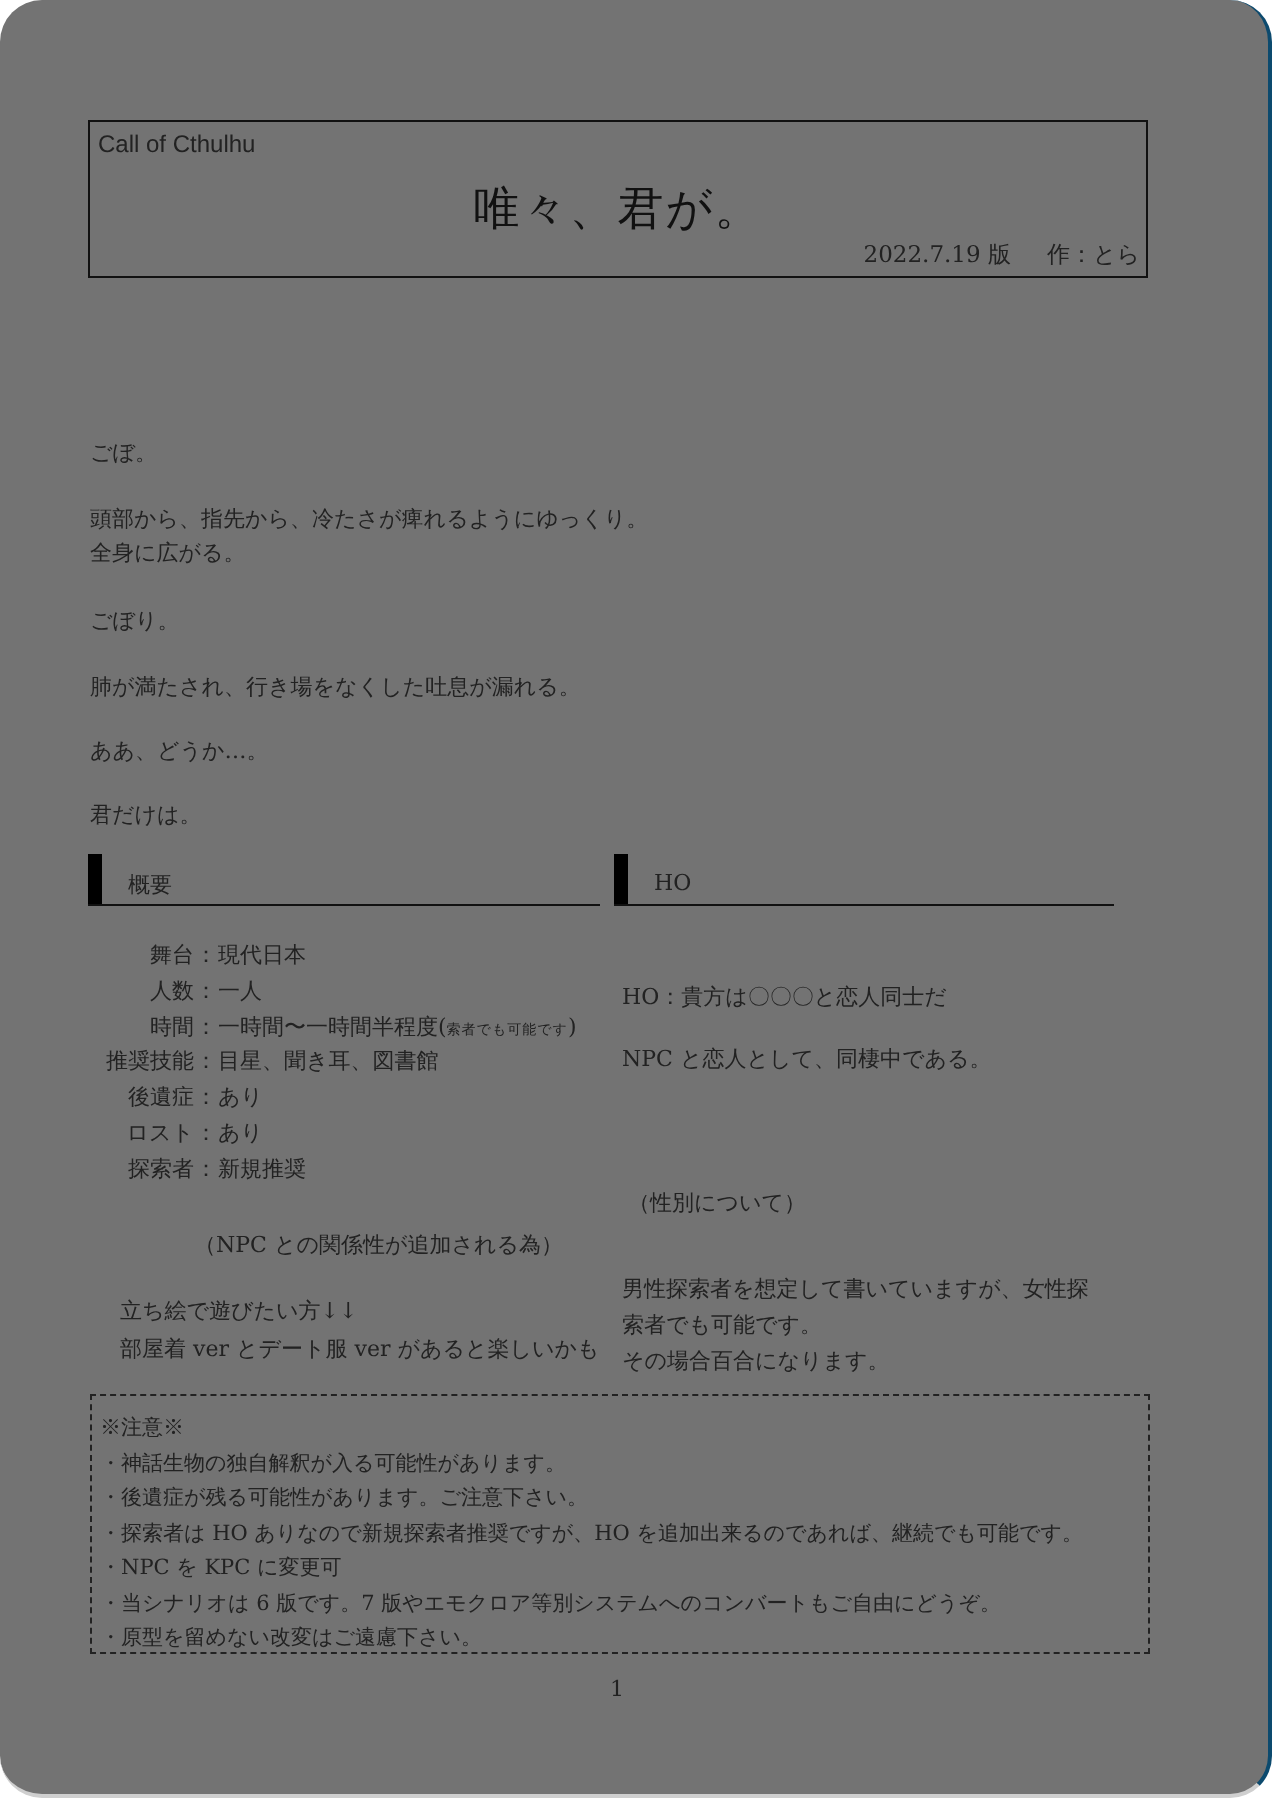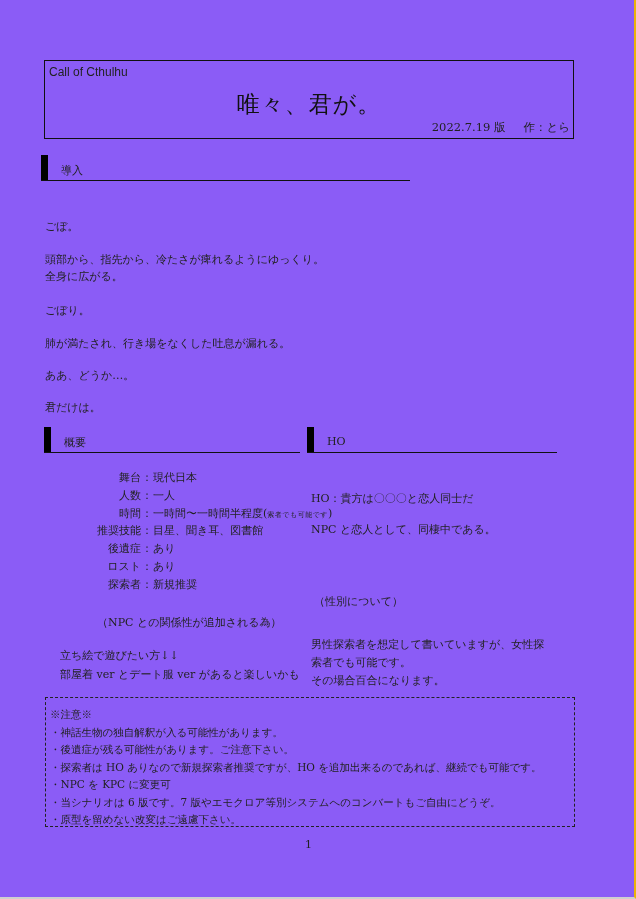--- a/index.html
+++ b/index.html
@@ -4,23 +4,24 @@
 <style>
   html, body { margin: 0; padding: 0; }
   body {
     width: 636px; height: 899px; position: relative; overflow: hidden;
     background: #ffffff;
     font-family: "DejaVu Serif", "Liberation Serif", serif;
     color: #1a1a1a;
   }
   .page {
     position: absolute; left: 0; top: 0; width: 634px; height: 897px;
-    background: #8b5cf6;
-    border-right: 2px solid #eab308;
+    background: #737373;
+    border-right: 2px solid #0c4a6e;
     border-bottom: 2px solid #cfcfcf;
+    border-radius: 21px;
   }
   .title-box {
     position: absolute; left: 44px; top: 60px; width: 530px; height: 79px;
     border: 1.5px solid #111; box-sizing: border-box;
   }
   .title-box .series {
     position: absolute; left: 4px; top: 4px;
     font-family: "Liberation Sans", sans-serif; font-size: 12px; color: #222;
   }
   .title-box .main-title {
@@ -33,21 +34,21 @@
   .title-box .meta span + span { margin-left: 18px; }
 
   .heading { position: absolute; height: 26px; }
   .heading .bar { position: absolute; left: 0; top: 0; width: 7px; height: 26px; background: #000; }
   .heading .label { position: absolute; left: 20px; top: 8px; font-size: 11px; color: #222; }
   .heading .line { position: absolute; left: 0; right: 0; bottom: 0; height: 1.5px; background: #111; }
 
   .txt { position: absolute; font-size: 11px; line-height: 17px; color: #222; white-space: nowrap; margin-top: 21px; }
   .small { font-size: 7px; letter-spacing: 0.5px; }
 
-  .kv { position: absolute; font-size: 11px; color: #222; white-space: nowrap; margin-left: 44px; }
+  .kv { position: absolute; font-size: 11px; color: #222; white-space: nowrap; }
   .kv .k { display: inline-block; width: 50px; text-align: right; }
   .kv .sep { display: inline-block; width: 12px; text-align: center; }
 
   .notice {
     position: absolute; left: 45px; top: 697px; width: 530px; height: 130px;
     border: 1px dashed #222; box-sizing: border-box; padding: 8px 4px;
   }
   .notice .ln { font-size: 10.5px; line-height: 17.5px; color: #222; white-space: nowrap; }
 
   .pageno { position: absolute; left: 305px; top: 838px; font-size: 11px; color: #222; }
@@ -58,25 +59,20 @@
 <div class="page">
 
   <div class="title-box">
     <div class="series">Call of Cthulhu</div>
     <div class="main-title">唯々、君が。</div>
     <div class="meta">
       <span>2022.7.19 版</span><span>作：とら</span>
     </div>
   </div>
 
-  <div class="heading" style="left:41px; top:155px; width:369px;">
-    <div class="bar"></div>
-    <div class="label">導入</div>
-    <div class="line"></div>
-  </div>
   <div class="txt" style="left:45px; top:197px;">ごぼ。</div>
   <div class="txt" style="left:45px; top:230px;">頭部から、指先から、冷たさが痺れるようにゆっくり。</div>
   <div class="txt" style="left:45px; top:247px;">全身に広がる。</div>
   <div class="txt" style="left:45px; top:281px;">ごぼり。</div>
   <div class="txt" style="left:45px; top:314px;">肺が満たされ、行き場をなくした吐息が漏れる。</div>
   <div class="txt" style="left:45px; top:346px;">ああ、どうか…。</div>
   <div class="txt" style="left:45px; top:378px;">君だけは。</div>
 
   <div class="heading" style="left:44px; top:427px; width:256px;">
     <div class="bar"></div>

